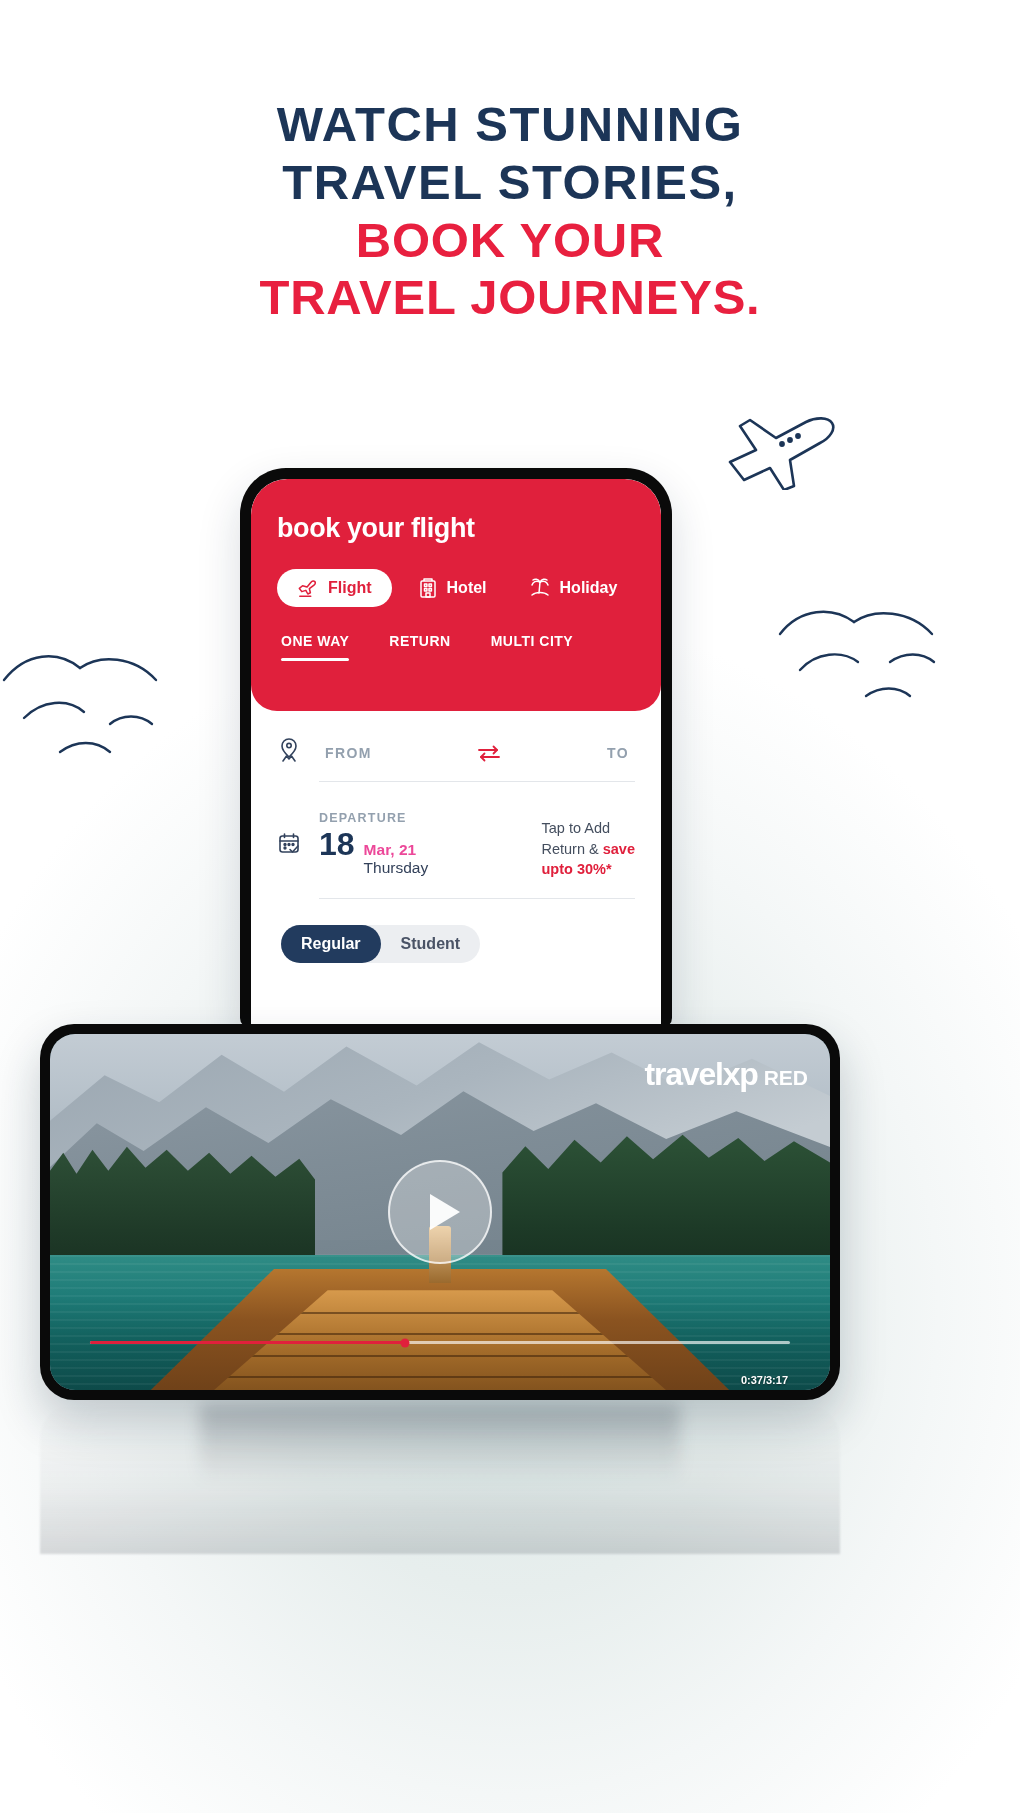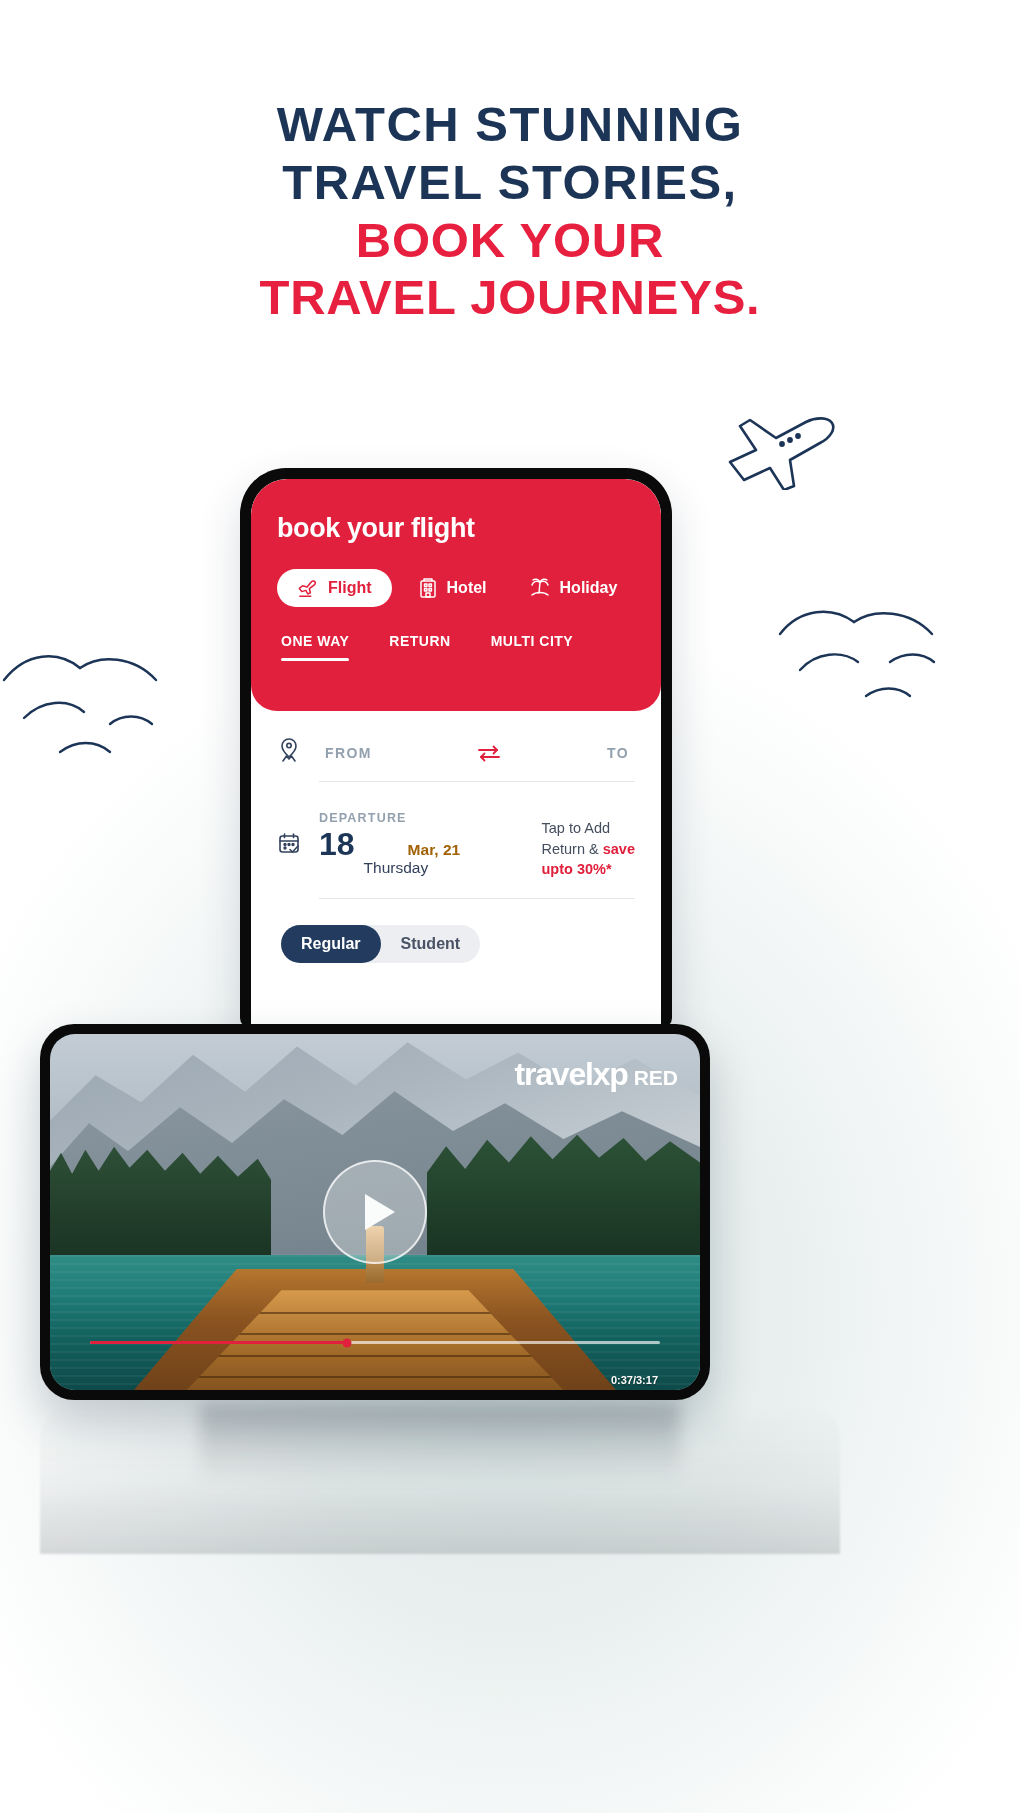--- a/index.html
+++ b/index.html
@@ -115,21 +115,21 @@
   .ft-label { color: #93a0ae; font-size: 14px; font-weight: 700; letter-spacing: 1.4px; }
   .swap { display: flex; align-items: center; }
   .underline-sep { height: 1px; background: #e3e6ea; margin: 18px 0 0 42px; }
 
   .dep-block { flex: 1; display: flex; align-items: center; justify-content: space-between; }
   .dep-left { }
   .dep-cap { color: #93a0ae; font-size: 12.5px; font-weight: 800; letter-spacing: 1.2px; margin-bottom: 3px;}
   .dep-date { display: flex; align-items: baseline; gap: 9px; }
   .dep-day { color: #1c3557; font-size: 32px; font-weight: 800; line-height: 1; }
   .dep-md { line-height: 1.18; }
-  .dep-m { color: #a16207; font-size: 15.5px; font-weight: 800; margin-left: 44px; }
+  .dep-m { color: #ec4899; font-size: 15.5px; font-weight: 800; }
   .dep-w { color: #33415a; font-size: 15.5px; font-weight: 400; }
   .dep-right {
     text-align: left; font-size: 14.5px; color: #444e5e; line-height: 1.42;
     max-width: 125px; padding-top: 10px;
   }
   .dep-right b { color: #e0203c; font-weight: 800; }
 
   .trav-cap { color: #93a0ae; font-size: 12.5px; font-weight: 800; letter-spacing: 1.1px; }
   .trav-val { color: #3a4458; font-size: 17px; margin-top: 6px; }
   .trav-wrap { flex: 1; display: flex; align-items: flex-end; justify-content: space-between; }
@@ -144,21 +144,21 @@
   .pill {
     font-size: 16px; font-weight: 700; padding: 10px 20px; border-radius: 20px;
     color: #4a5366;
   }
   .pill.active { background: #223b5e; color: #fff; font-weight: 800; }
 
   
   .phone-land {
     position: absolute;
     left: 40px; top: 1024px;
-    width: 670px; height: 376px;
+    width: 800px; height: 376px;
     background: #0a0a0a;
     border-radius: 34px;
     padding: 10px;
     box-shadow: 0 22px 46px rgba(20,40,60,0.22);
     z-index: 4;
   }
   .pl-screen {
     width: 100%; height: 100%;
     border-radius: 25px;
     overflow: hidden; position: relative;

